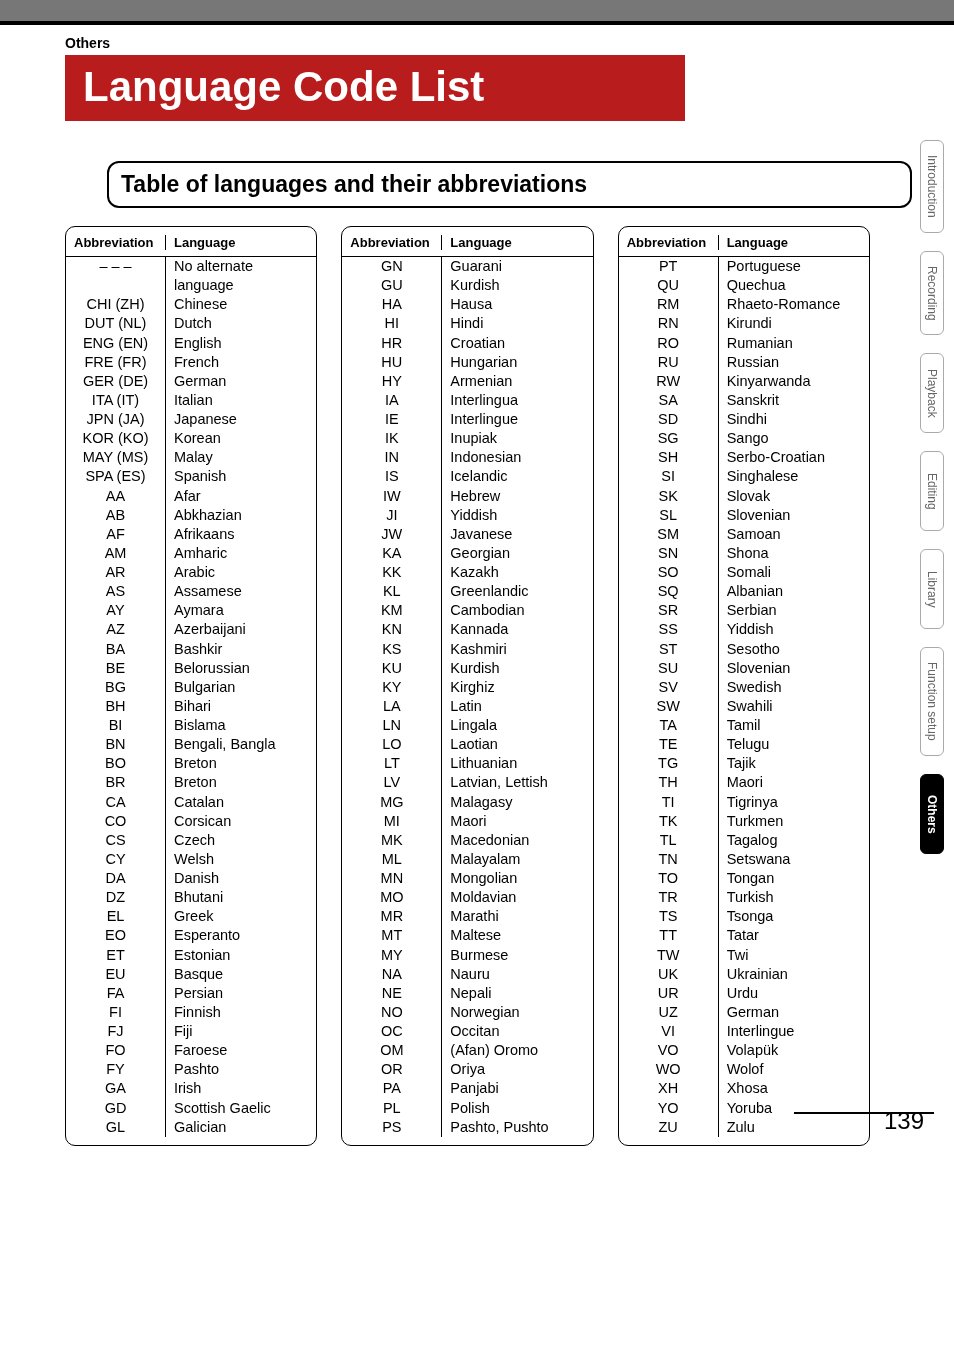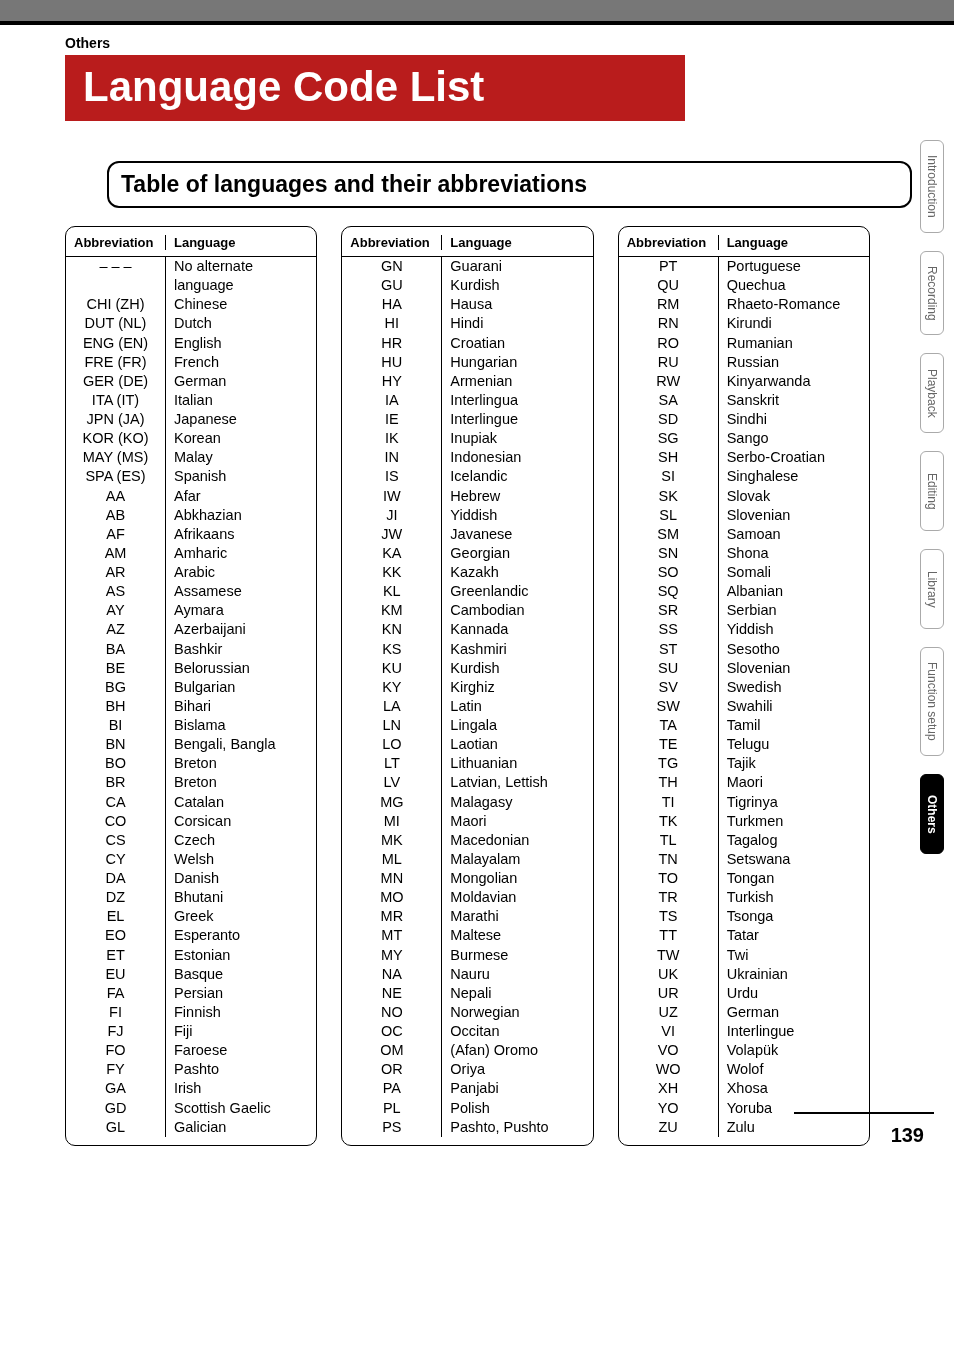--- a/index.html
+++ b/index.html
@@ -103,23 +103,23 @@
   }
   .tab.active {
     background: #000;
     color: #fff;
     border-color:#000;
     font-weight:bold;
   }
   .page-num {
     position: absolute;
     right: 30px;
-    bottom: 9px;
-    font-size: 20px;
-    font-weight: bold;
+    bottom: 21px;
+    font-size: 24px;
+    font-weight: normal;
   }
   .page-line {
     position:absolute;
     right:20px;
     bottom:42px;
     width:140px;
     border-top:2px solid #000;
   }
 </style>
 </head>

